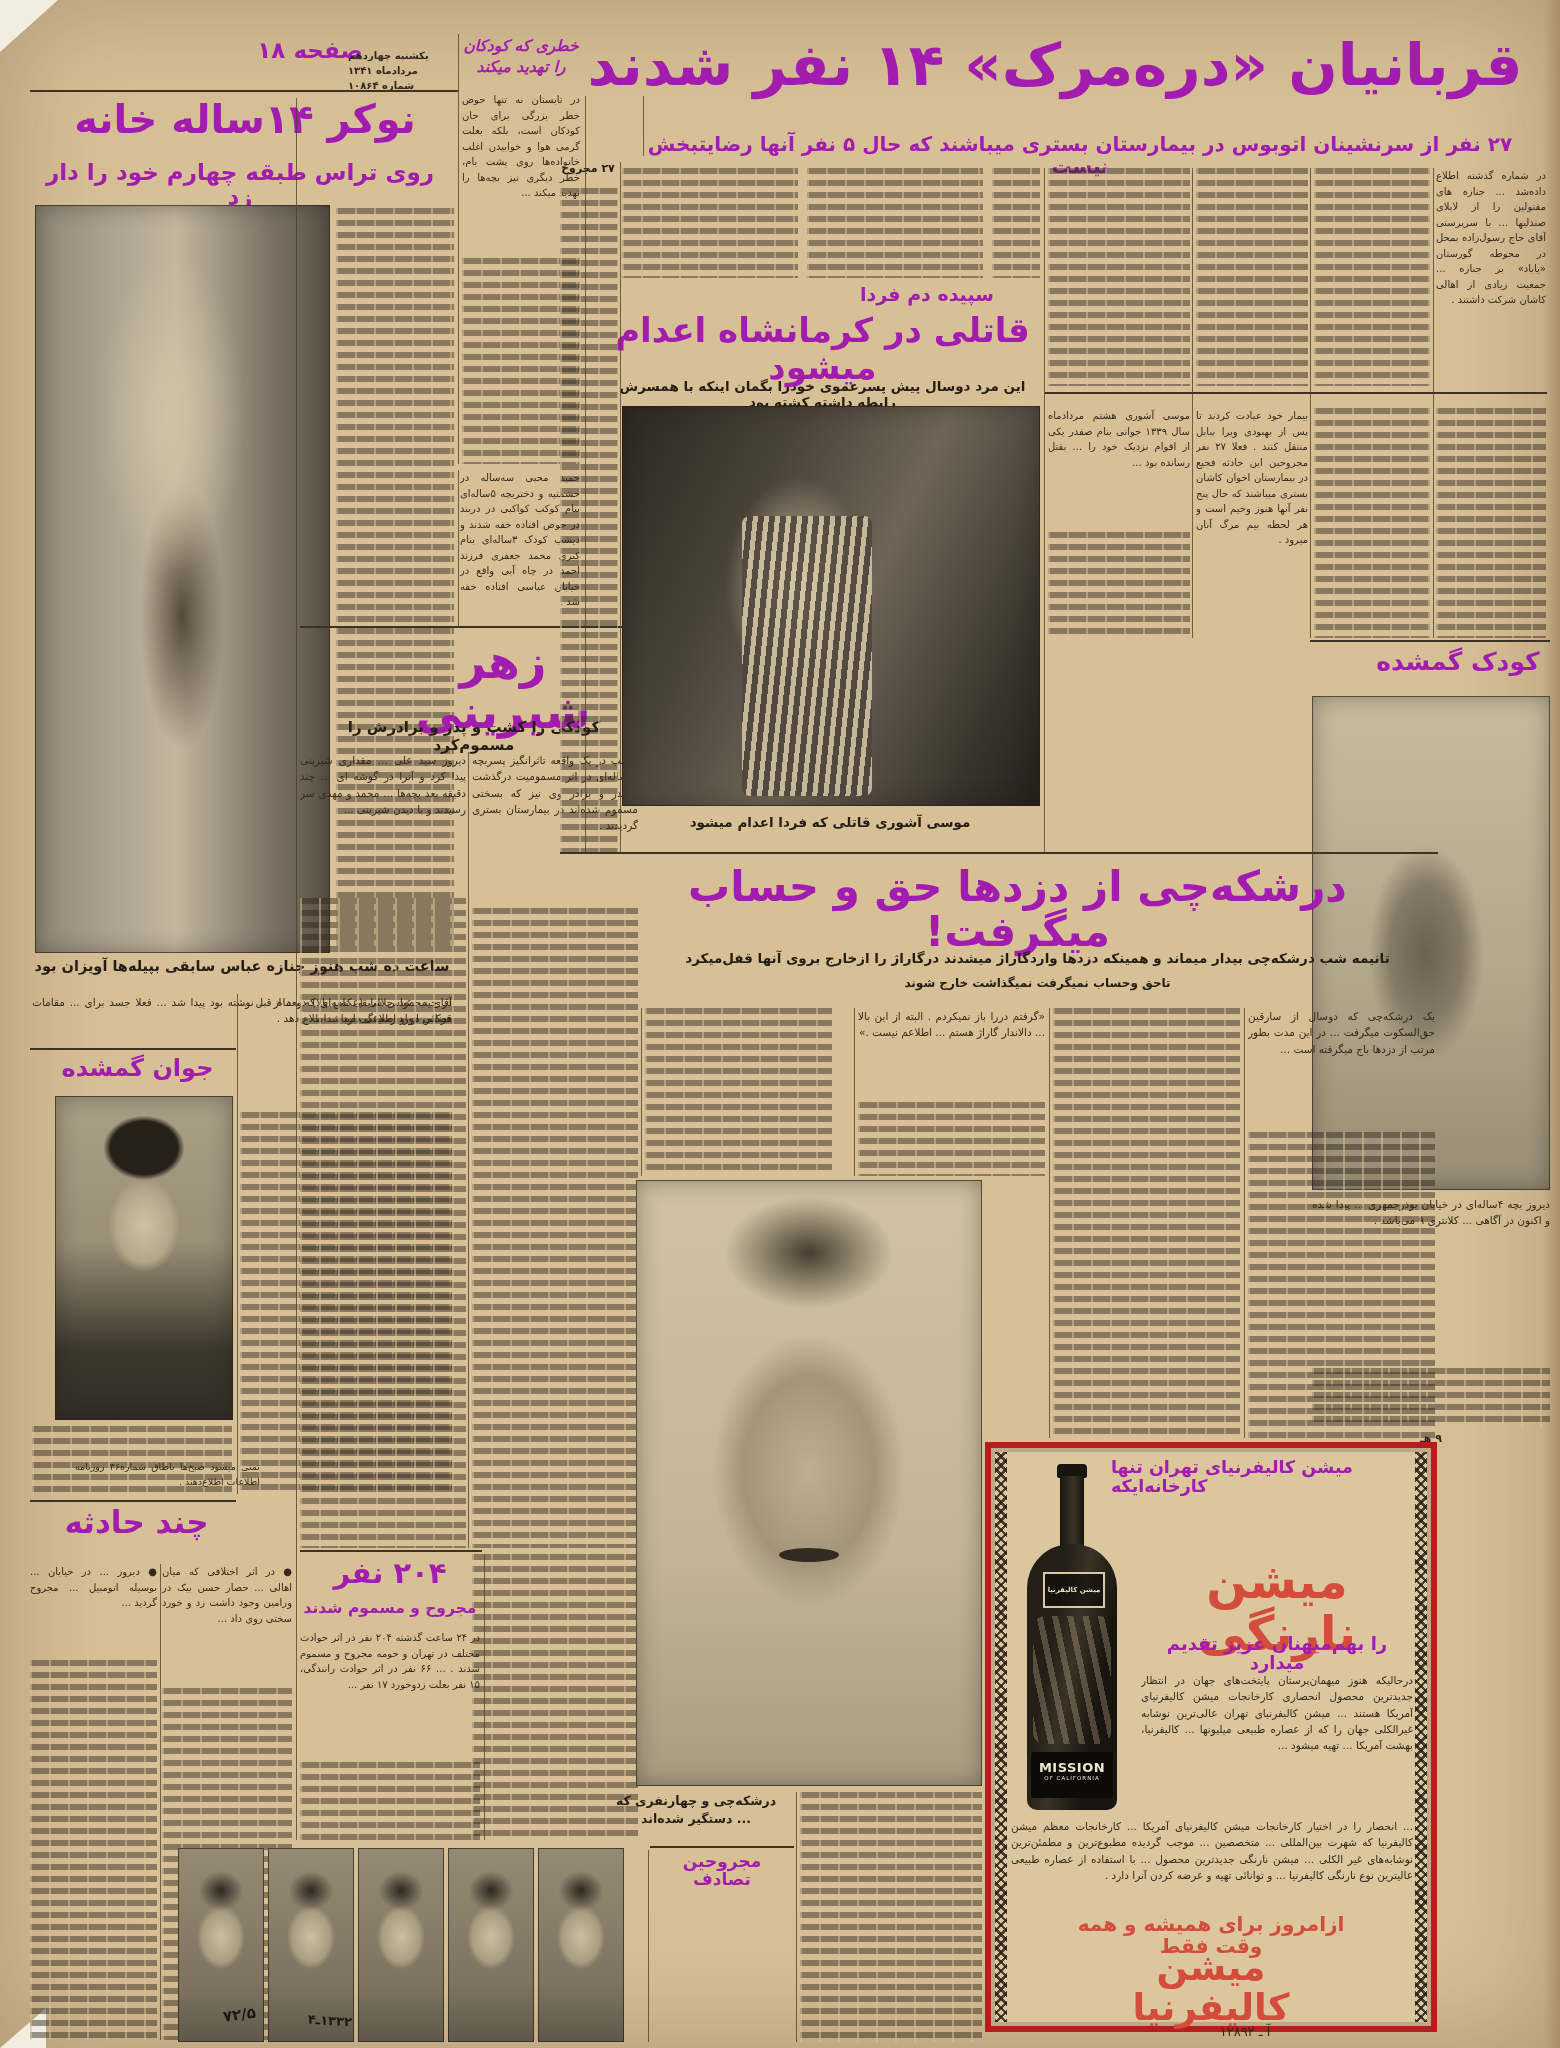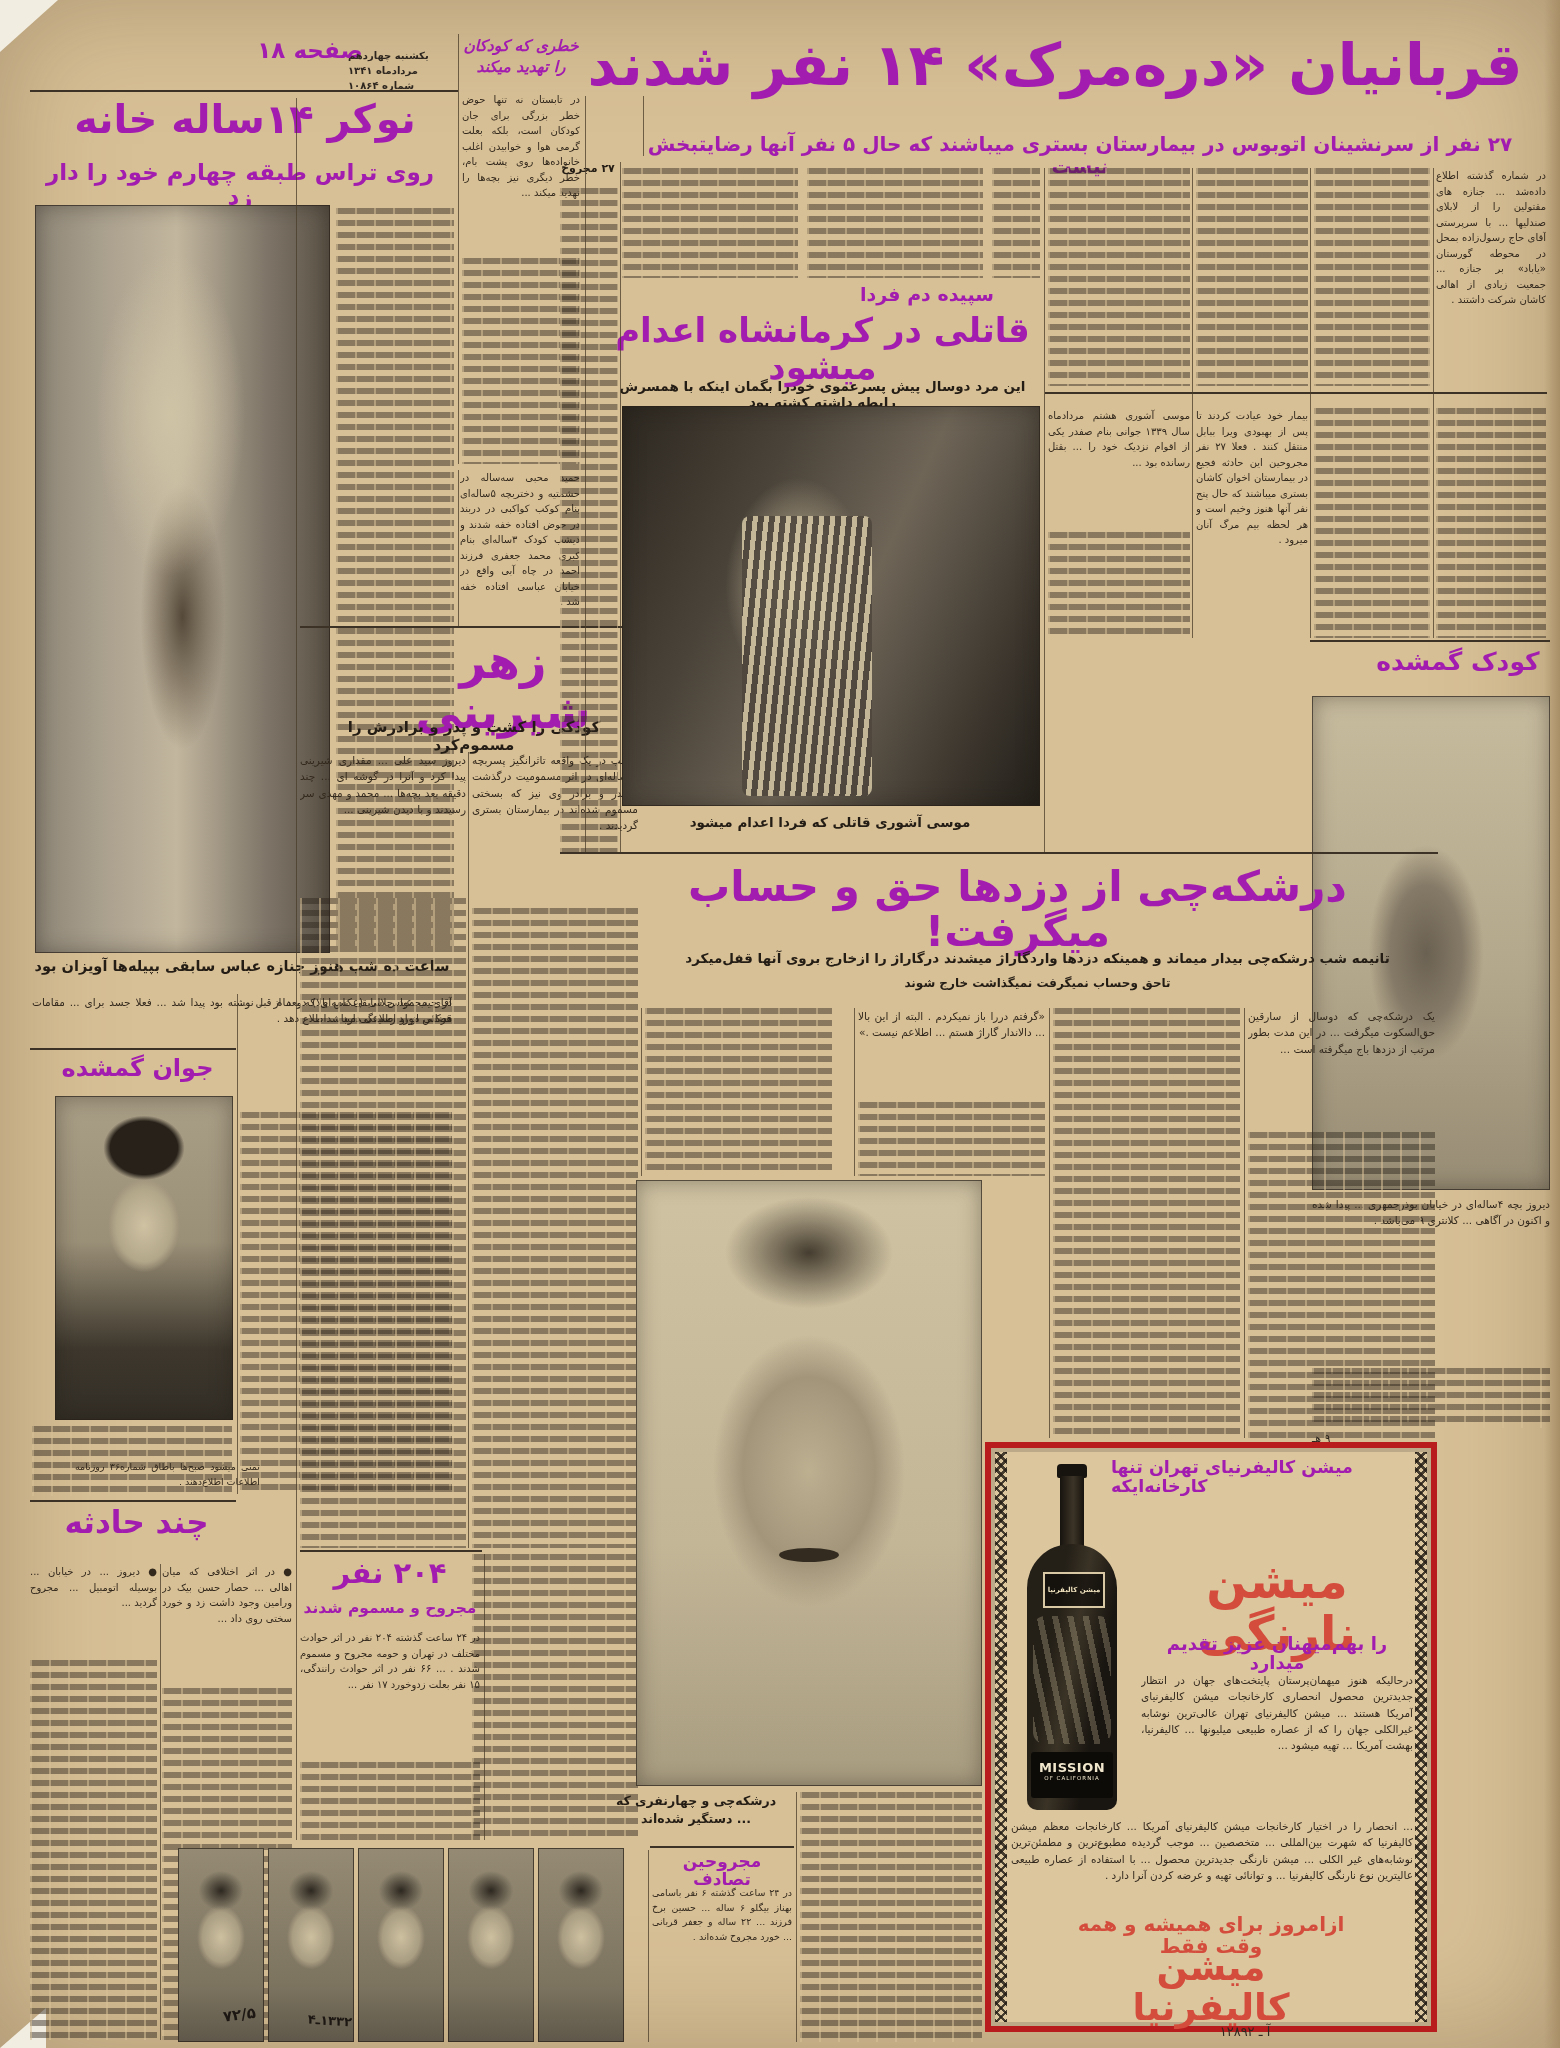--- a/index.html
+++ b/index.html
@@ -136,21 +136,21 @@
   <div class="abs sim" style="left:1048px;top:532px;width:142px;height:106px;"></div>
   <div class="abs btxt" style="left:1196px;top:408px;width:112px;height:230px;overflow:hidden;font-size:10px;">بیمار خود عیادت کردند تا پس از بهبودی ویرا ببابل منتقل کنند . فعلا ۲۷ نفر مجروحین این حادثه فجیع در بیمارستان اخوان کاشان بستری میباشند که حال پنج نفر آنها هنوز وخیم است و هر لحظه بیم مرگ آنان میرود .</div>
   <div class="abs sim" style="left:1314px;top:408px;width:116px;height:230px;"></div>
   <div class="abs sim" style="left:1436px;top:408px;width:110px;height:230px;"></div>
 
   <div class="abs hrule" style="left:1310px;top:640px;width:240px;"></div>
   <div class="abs hl" style="left:1368px;top:648px;width:180px;font-size:25px;">کودک گمشده</div>
   <div class="abs ph ph-child" style="left:1312px;top:696px;width:238px;height:494px;"></div>
   <div class="abs btxt" style="left:1312px;top:1196px;width:238px;height:168px;overflow:hidden;">دیروز بچه ۴ساله‌ای در خیابان بوذرجمهری ... پیدا شده و اکنون در آگاهی ... کلانتری ۹ می‌باشد .</div>
   <div class="abs sim" style="left:1312px;top:1368px;width:238px;height:60px;"></div>
-  <div class="abs" style="left:1312px;top:1432px;width:238px;font-size:11px;font-weight:normal;text-align:left;">۹ هـ</div>
+  <div class="abs" style="left:1312px;top:1432px;width:238px;font-size:11px;font-weight:bold;text-align:center;">۹ هـ</div>
 
   <div class="abs hrule" style="left:560px;top:852px;width:878px;"></div>
   <div class="abs hl" style="left:600px;top:864px;width:835px;font-size:42px;">درشکه‌چی از دزدها حق و حساب میگرفت!</div>
   <div class="abs cap" style="left:640px;top:950px;width:795px;font-size:13.5px;">تانیمه شب درشکه‌چی بیدار میماند و همینکه دزدها واردگاراژ میشدند درگاراژ را ازخارج بروی آنها قفل‌میکرد</div>
   <div class="abs cap" style="left:640px;top:976px;width:795px;font-size:12px;">تاحق وحساب نمیگرفت نمیگذاشت خارج شوند</div>
   <div class="abs btxt" style="left:1248px;top:1008px;width:187px;height:120px;overflow:hidden;">یک درشکه‌چی که دوسال از سارقین حق‌السکوت میگرفت ... در این مدت بطور مرتب از دزدها باج میگرفته است ...</div>
   <div class="abs sim" style="left:1248px;top:1132px;width:187px;height:306px;"></div>
   <div class="abs sim" style="left:1053px;top:1008px;width:187px;height:430px;"></div>
   <div class="abs btxt" style="left:858px;top:1008px;width:187px;height:90px;overflow:hidden;">«گرفتم دررا باز نمیکردم . البته از این بالا ... دالاندار گاراژ هستم ... اطلاعم نیست .»</div>
   <div class="abs sim" style="left:858px;top:1102px;width:187px;height:74px;"></div>
@@ -159,21 +159,20 @@
     <div class="abs" style="left:143px;top:368px;width:60px;height:14px;background:#332b20;border-radius:50%;"></div>
   </div>
   <div class="abs cap" style="left:596px;top:1792px;width:200px;font-size:12.5px;line-height:1.4;">
     <div>درشکه‌چی و چهارنفری که</div>
     <div>... دستگیر شده‌اند</div>
   </div>
   <div class="abs sim" style="left:800px;top:1792px;width:182px;height:250px;"></div>
 
   <div class="abs hrule" style="left:650px;top:1846px;width:144px;"></div>
   <div class="abs hl" style="left:652px;top:1852px;width:140px;font-size:17px;">مجروحین تصادف</div>
-  <div class="abs btxt" style="left:652px;top:1886px;width:140px;height:156px;overflow:hidden;font-size:9.5px;">در ۲۴ ساعت گذشته ۶ نفر باسامی بهناز بیگلو ۶ ساله ... حسین برخ فرزند ... ۲۲ ساله و جعفر قربانی ... خورد مجروح شده‌اند .</div>
 
   <div class="abs ph mug" style="left:178px;top:1848px;width:86px;height:194px;"></div>
   <div class="abs ph mug" style="left:268px;top:1848px;width:86px;height:194px;"></div>
   <div class="abs ph mug" style="left:358px;top:1848px;width:86px;height:194px;"></div>
   <div class="abs ph mug" style="left:448px;top:1848px;width:86px;height:194px;"></div>
   <div class="abs ph mug" style="left:538px;top:1848px;width:86px;height:194px;"></div>
   <div class="abs" style="left:186px;top:2008px;width:70px;font-size:15px;font-weight:bold;color:#1c1712;transform:rotate(-7deg);">۷۲/۵</div>
   <div class="abs" style="left:276px;top:2012px;width:76px;font-size:13px;font-weight:bold;color:#1c1712;transform:rotate(4deg);">۱۳۳۲ـ۴</div>
 
   <div id="ad" class="abs" style="left:985px;top:1442px;width:440px;height:578px;">

